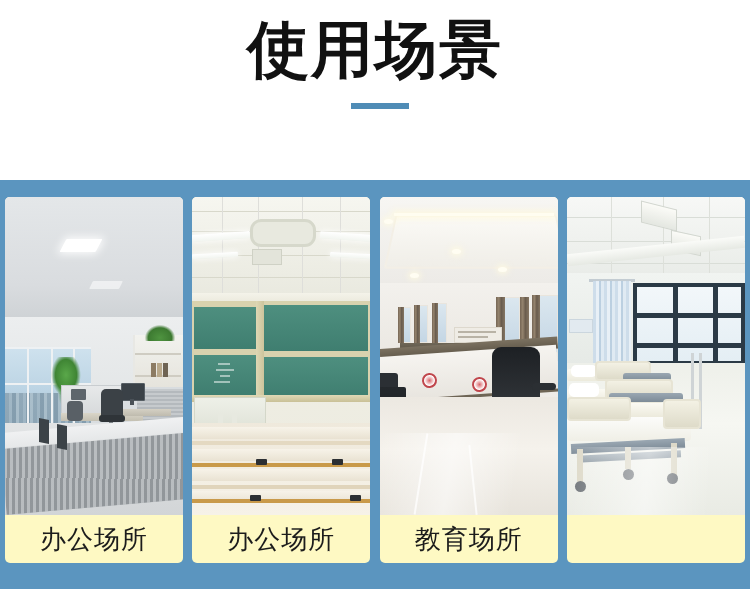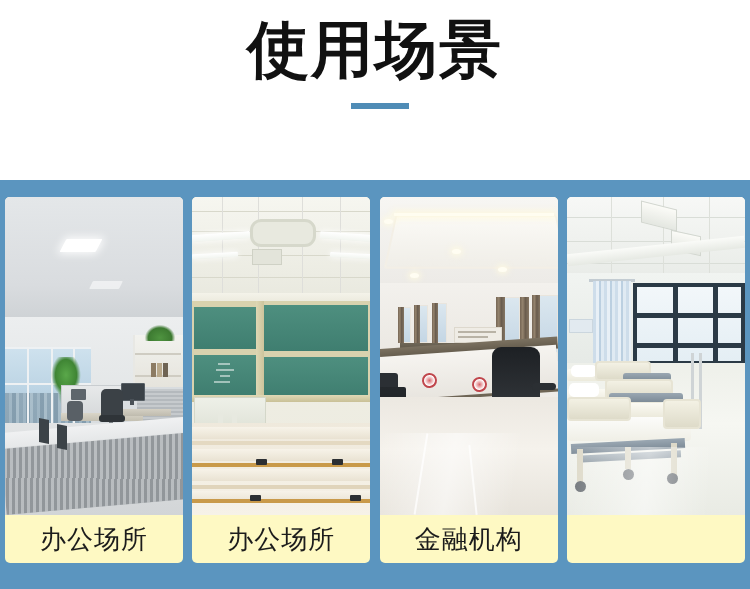--- a/index.html
+++ b/index.html
@@ -674,21 +674,21 @@
             <div class="caster" style="left:160px;top:220px"></div>
             <div class="caster" style="left:134px;top:226px"></div>
             <div class="kiosk-top"></div>
             <div class="kiosk"></div>
             <div class="floor"></div>
             <div class="floor-line" style="left:40px;top:236px;width:2px;height:82px;transform:rotate(9deg)"></div>
             <div class="floor-line" style="left:92px;top:248px;width:2px;height:70px;transform:rotate(-6deg)"></div>
             <div class="floor-shine"></div>
           </div>
         </div>
-        <div class="card-label">金融机构</div>
+        <div class="card-label">教育场所</div>
       </div>
 
       <div class="card">
         <div class="card-photo">
           <div class="scene hospital">
             <div class="ceiling"></div>
             <div class="ceil-grid-h" style="top:20px"></div>
             <div class="ceil-grid-h" style="top:44px"></div>
             <div class="ceil-grid-h" style="top:66px"></div>
             <div class="ceil-grid-v" style="left:44px"></div>

